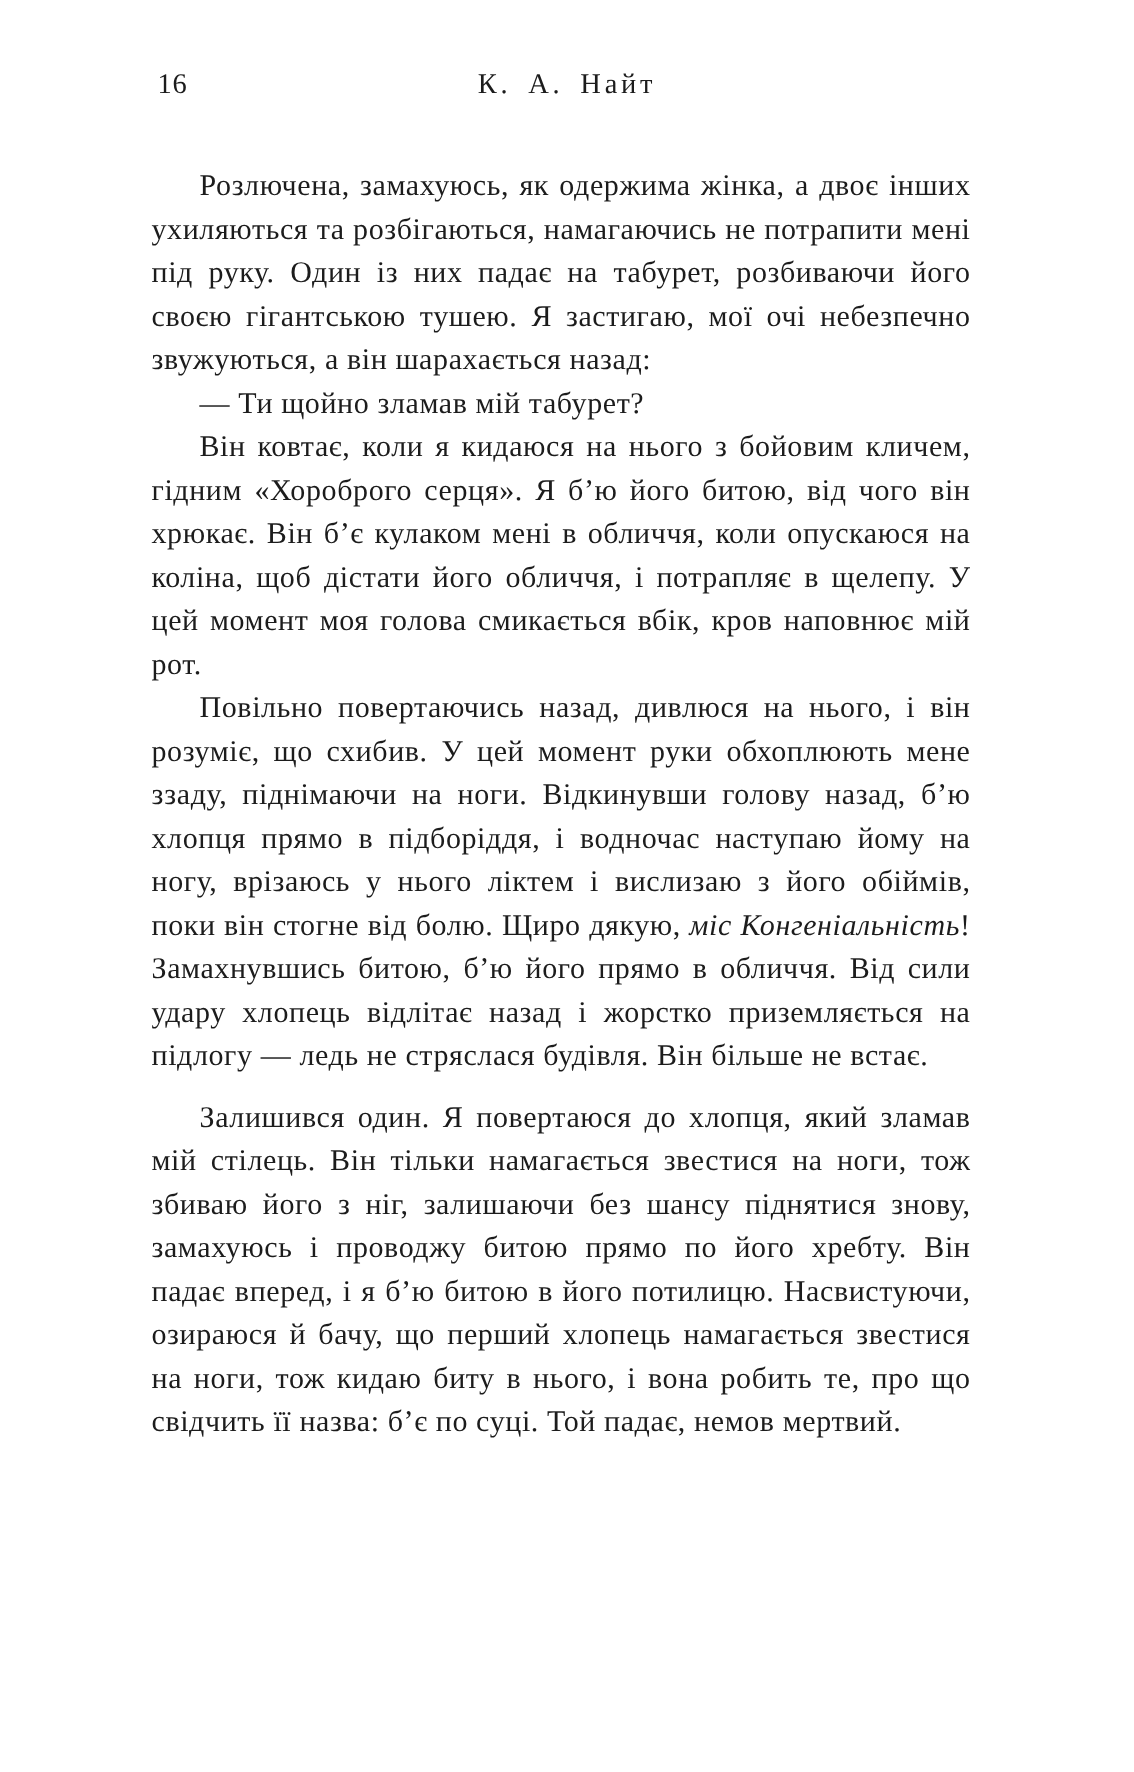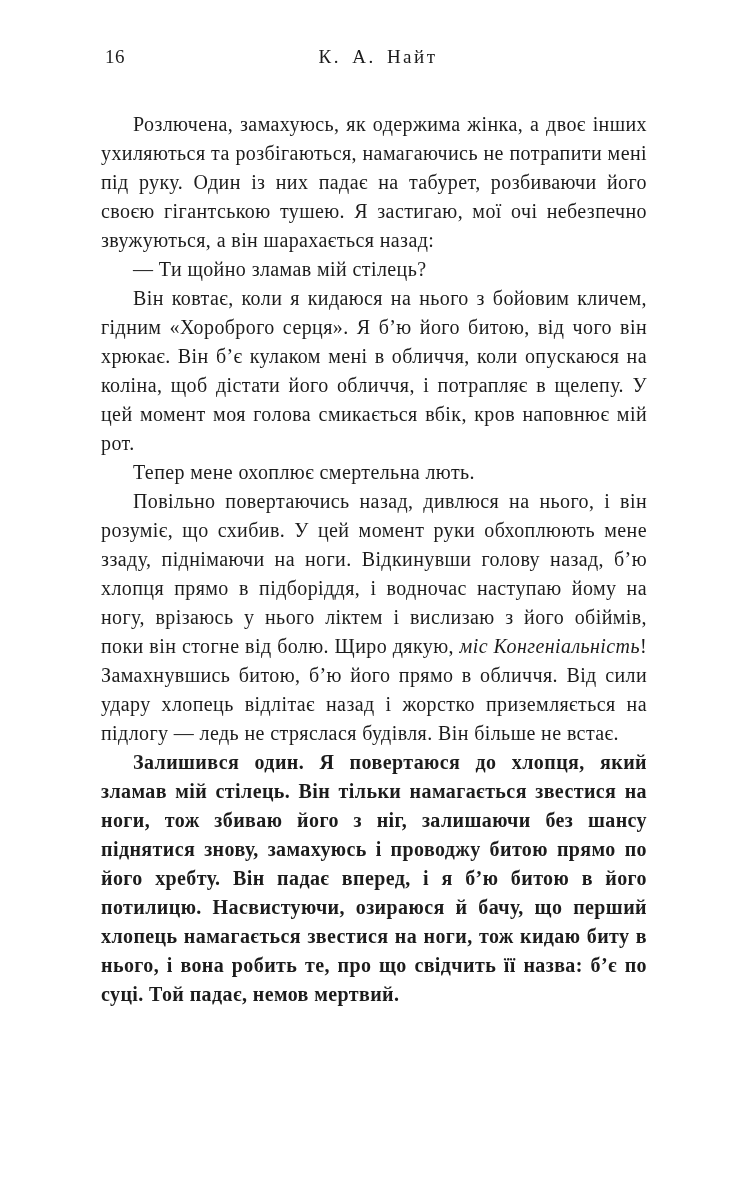--- a/index.html
+++ b/index.html
@@ -49,45 +49,43 @@
     font-size: 20px;
     line-height: 29px;
     text-align: justify;
     letter-spacing: 0.4px;
   }
   .para {
     margin: 0;
     text-indent: 32px;
   }
   .scene-break {
-    margin-top: 0;
-    font-weight: bold;
+    margin-top: 12px;
   }
   .ital {
   }
 </style>
 </head>
 <body>
 
 <div class="page">
 
   <header class="page-header">
     <span class="page-number">16</span>
     <span class="running-title">К. А. Найт</span>
   </header>
 
   <main class="text-block">
 
     <p class="para">Розлючена, замахуюсь, як одержима жінка, а двоє інших ухиляються та розбігаються, намагаючись не потрапити мені під руку. Один із них падає на табурет, розбиваючи його своєю гігантською тушею. Я застигаю, мої очі небезпечно звужуються, а він шарахається назад:</p>
 
-    <p class="para">— Ти щойно зламав мій стілець?</p>
+    <p class="para">— Ти щойно зламав мій табурет?</p>
 
     <p class="para">Він ковтає, коли я кидаюся на нього з бойовим кличем, гідним «Хороброго серця». Я б’ю його битою, від чого він хрюкає. Він б’є кулаком мені в обличчя, коли опускаюся на коліна, щоб дістати його обличчя, і потрапляє в щелепу. У цей момент моя голова смикається вбік, кров наповнює мій рот.</p>
 
-    <p class="para">Тепер мене охоплює смертельна лють.</p>
 
     <p class="para"><span>Повільно повертаючись назад, дивлюся на нього, і він розуміє, що схибив. У цей момент руки обхоплюють мене ззаду, піднімаючи на ноги. Відкинувши голову назад, б’ю хлопця прямо в підборіддя, і водночас наступаю йому на ногу, врізаюсь у нього ліктем і вислизаю з його обіймів, поки він стогне від болю. Щиро дякую, </span><em class="ital">міс Конгеніальність</em><span>! Замахнувшись битою, б’ю його прямо в обличчя. Від сили удару хлопець відлітає назад і жорстко приземляється на підлогу — ледь не стряслася будівля. Він більше не встає.</span></p>
 
     <p class="para scene-break">Залишився один. Я повертаюся до хлопця, який зламав мій стілець. Він тільки намагається звестися на ноги, тож збиваю його з ніг, залишаючи без шансу піднятися знову, замахуюсь і проводжу битою прямо по його хребту. Він падає вперед, і я б’ю битою в його потилицю. Насвистуючи, озираюся й бачу, що перший хлопець намагається звестися на ноги, тож кидаю биту в нього, і вона робить те, про що свідчить її назва: б’є по суці. Той падає, немов мертвий.</p>
 
   </main>
 
 </div>
 
 </body></html>

